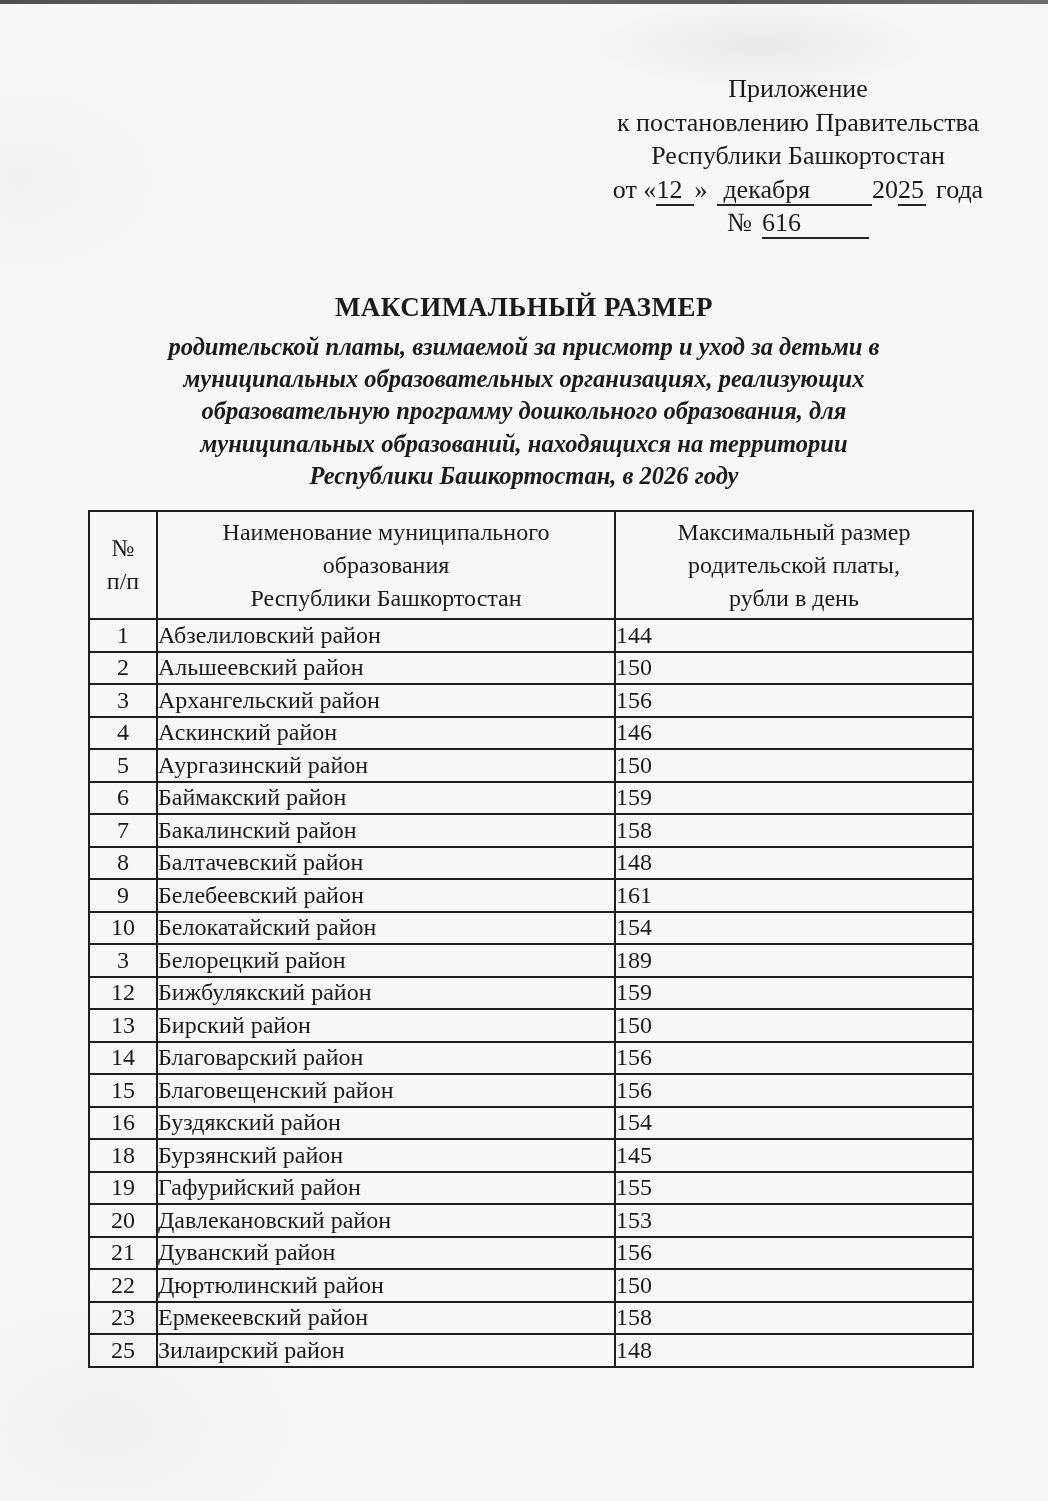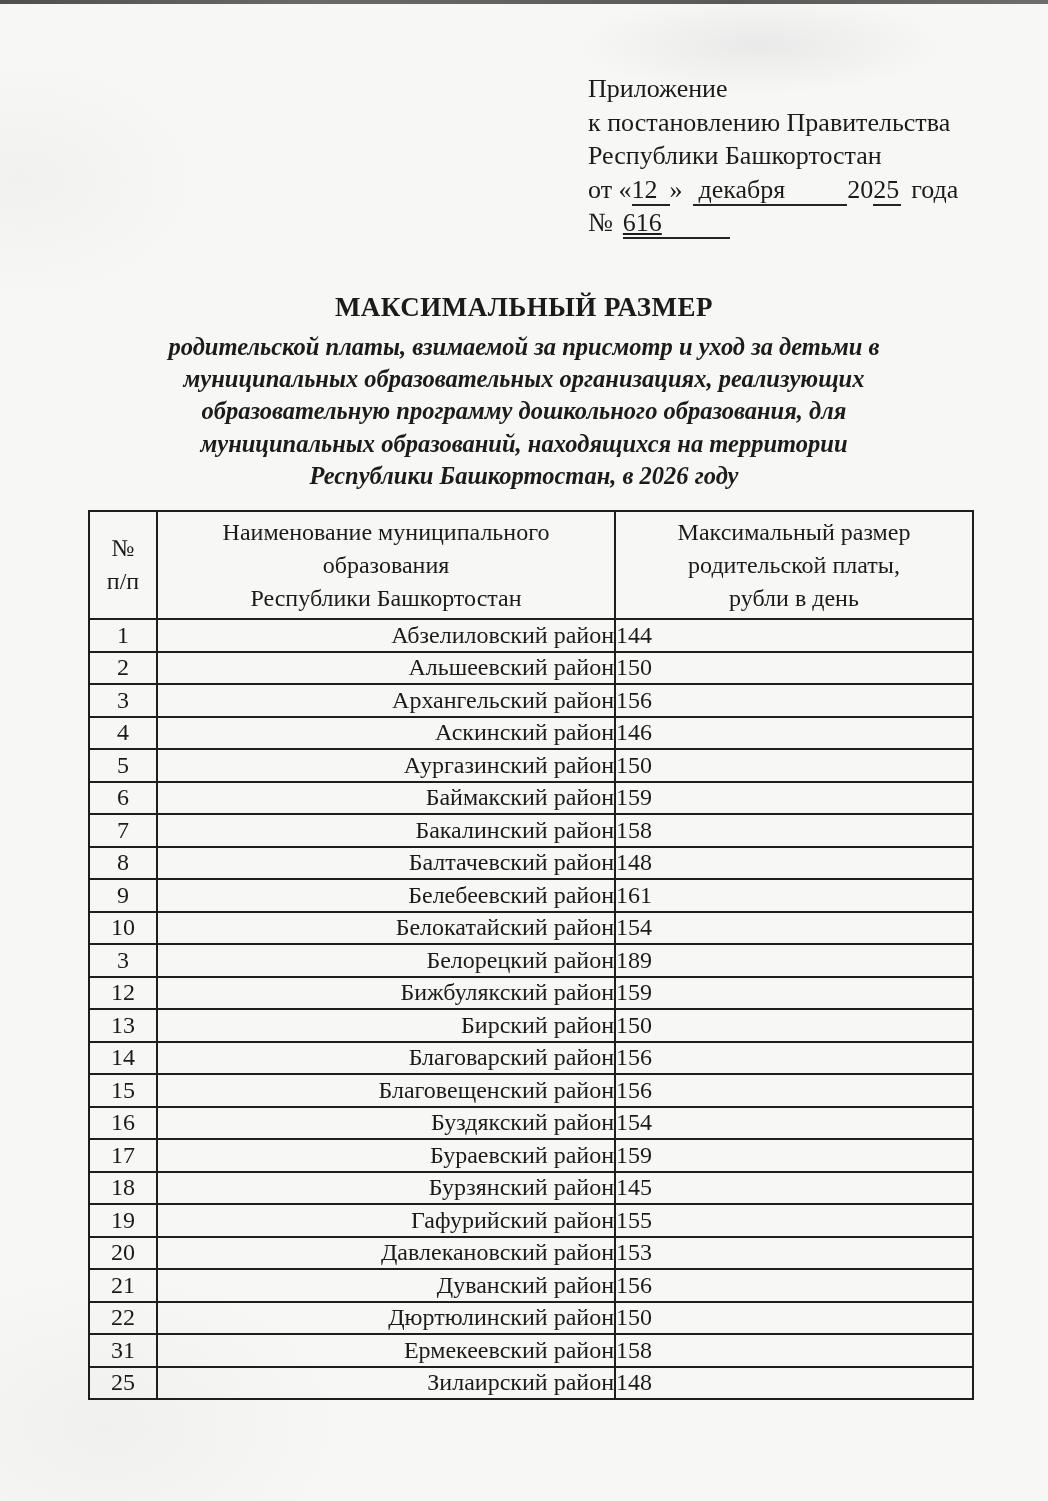--- a/index.html
+++ b/index.html
@@ -13,27 +13,27 @@
       radial-gradient(ellipse 400px 260px at 10% 95%, rgba(205,205,200,.16), transparent 60%),
       #f7f7f5;
   }
   .scan-topbar {
     position:absolute; top:0; left:0; width:100%; height:4px;
     background:linear-gradient(90deg,#4f4f4f,#6a6a6a 30%,#585858 70%,#6e6e6e);
   }
   
   .annex {
     position:absolute; left:588px; top:72px; width:420px;
-    font-size:26px; line-height:33.5px; white-space:nowrap;
+    font-size:26px; line-height:33.5px; white-space:nowrap;text-align:center;
   }
   .blank { border-bottom:2px solid #242424; }
   .blank-day   { padding-right:12px; }
   .blank-month { padding-left:6px; padding-right:62px; }
   .blank-year  { padding-right:2px; }
-  .blank-num   { padding-right:68px;text-decoration:underline; }
+  .blank-num   { padding-right:68px; }
   .annex .spacer { display:inline-block; width:10px; }
 
   
   .title-block {
     position:absolute; left:94px; top:292px; width:860px;
     text-align:center; font-weight:bold;
   }
   .main-title { font-size:27px; line-height:30px; margin-bottom:9px; letter-spacing:.5px; }
   .subtitle-line { font-size:24.5px; line-height:32.2px;font-style:italic; }
 
@@ -46,21 +46,21 @@
   .doc-table col.c-name  { width:458px; }
   .doc-table col.c-value { width:358px; }
   .doc-table th, .doc-table td {
     border:2px solid #1e1e1e; padding:0; font-weight:normal;
   }
   .doc-table thead th { height:106px; vertical-align:middle; }
   .th-lines { font-size:24px; line-height:33px; text-align:center; }
   .doc-table tbody tr { height:32.5px; }
   .doc-table tbody td { font-size:24px; vertical-align:middle; }
   .doc-table td.num   { text-align:center; }
-  .doc-table td.name  { text-align:right; padding-left:15px; }
+  .doc-table td.name  { text-align:left; }
   .doc-table td.value { text-align:left; }
 </style>
 </head>
 <body>
 
 <div class="scan-topbar"></div>
 
 <div class="annex">
   <div>Приложение</div>
   <div>к постановлению Правительства</div>
@@ -183,25 +183,20 @@
         <td class="num">15</td>
         <td class="name">Благовещенский район</td>
         <td class="value">156</td>
       </tr>
       <tr>
         <td class="num">16</td>
         <td class="name">Буздякский район</td>
         <td class="value">154</td>
       </tr>
       <tr>
-        <td class="num">17</td>
-        <td class="name">Бураевский район</td>
-        <td class="value">159</td>
-      </tr>
-      <tr>
         <td class="num">18</td>
         <td class="name">Бурзянский район</td>
         <td class="value">145</td>
       </tr>
       <tr>
         <td class="num">19</td>
         <td class="name">Гафурийский район</td>
         <td class="value">155</td>
       </tr>
       <tr>
@@ -213,21 +208,21 @@
         <td class="num">21</td>
         <td class="name">Дуванский район</td>
         <td class="value">156</td>
       </tr>
       <tr>
         <td class="num">22</td>
         <td class="name">Дюртюлинский район</td>
         <td class="value">150</td>
       </tr>
       <tr>
-        <td class="num">31</td>
+        <td class="num">23</td>
         <td class="name">Ермекеевский район</td>
         <td class="value">158</td>
       </tr>
       <tr>
         <td class="num">25</td>
         <td class="name">Зилаирский район</td>
         <td class="value">148</td>
       </tr>
     </tbody>
 </table>

